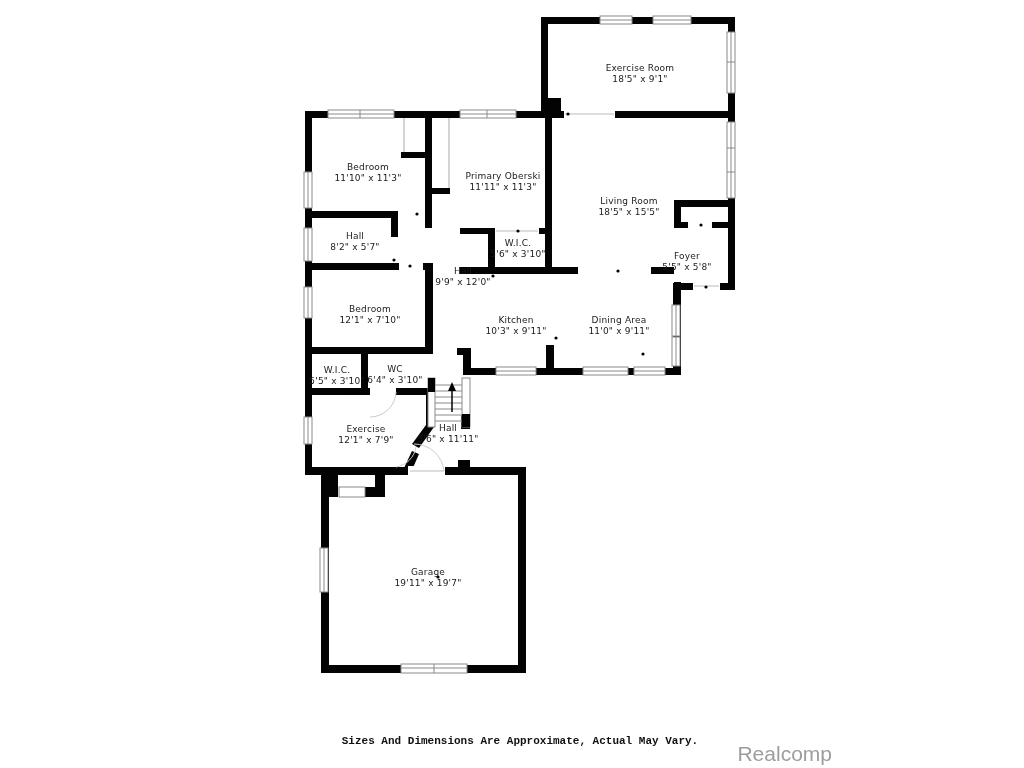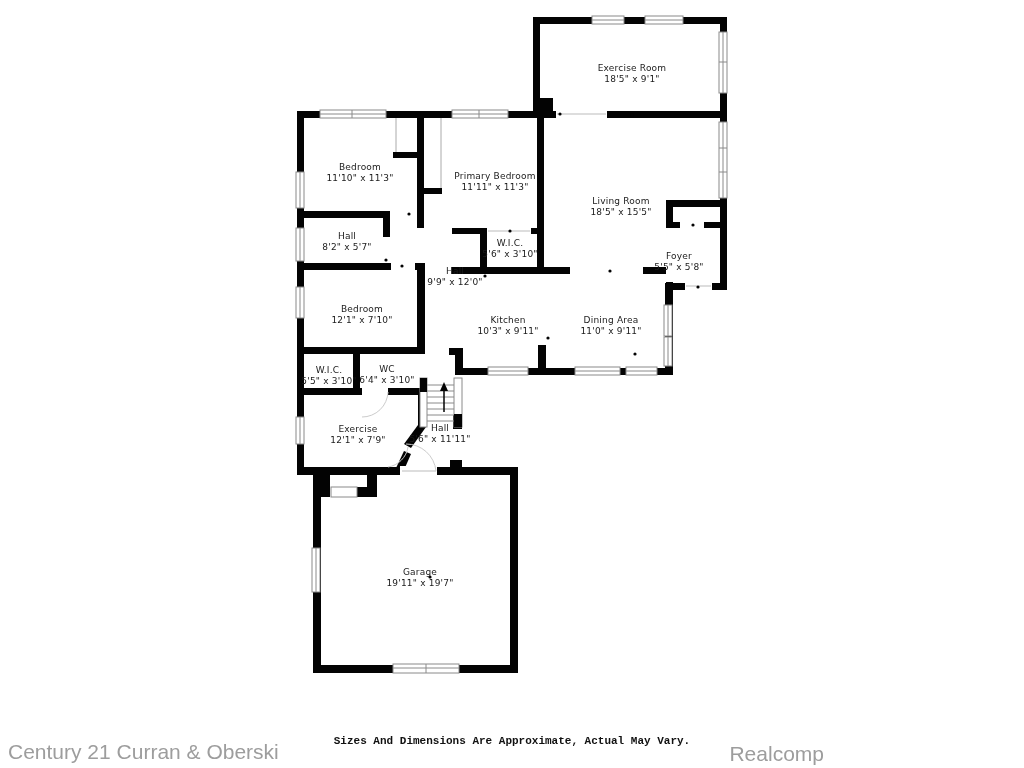--- a/index.html
+++ b/index.html
@@ -1,17 +1,17 @@
 <!DOCTYPE html>
 <html><head>
 <meta charset="utf-8">
 <style>
   html,body{margin:0;padding:0;background:#ffffff;}
   .stage{position:relative;width:832px;height:768px;background:#ffffff;overflow:hidden;
-         font-family:"DejaVu Sans","Liberation Sans",sans-serif;}
+         font-family:"DejaVu Sans","Liberation Sans",sans-serif;margin-left:8px;}
   .plan-svg{position:absolute;left:0;top:0;}
   .room-label{position:absolute;width:140px;text-align:center;color:#1a1a1a;
               font-size:9px;line-height:11px;letter-spacing:.2px;}
   .room-label .nm{display:block;}
   .room-label .dm{display:block;}
   .disclaimer{position:absolute;left:0;top:735px;width:1024px;text-align:center;
               color:#111;font-size:11px;font-weight:700;font-family:Liberation Mono, monospace;}
   .brand{position:absolute;color:#9d9d9d;font-size:21px;font-family:"Liberation Sans",sans-serif;}
   .brand-left{left:8px;top:740px;}
   .brand-right{right:8px;top:742px;}
@@ -204,21 +204,21 @@
 
   <div class="room-label" style="left:562px;top:63px">
       <span class="nm">Exercise Room</span>
       <span class="dm">18'5" x 9'1"</span>
     </div>
   <div class="room-label" style="left:290px;top:162px">
       <span class="nm">Bedroom</span>
       <span class="dm">11'10" x 11'3"</span>
     </div>
   <div class="room-label" style="left:425px;top:171px">
-      <span class="nm">Primary Bedroom</span>
+      <span class="nm">Primary Oberski</span>
       <span class="dm">11'11" x 11'3"</span>
     </div>
   <div class="room-label" style="left:551px;top:196px">
       <span class="nm">Living Room</span>
       <span class="dm">18'5" x 15'5"</span>
     </div>
   <div class="room-label" style="left:277px;top:231px">
       <span class="nm">Hall</span>
       <span class="dm">8'2" x 5'7"</span>
     </div>
@@ -261,16 +261,15 @@
   <div class="room-label" style="left:370px;top:423px">
       <span class="nm">Hall</span>
       <span class="dm">5'6" x 11'11"</span>
     </div>
   <div class="room-label" style="left:350px;top:567px">
       <span class="nm">Garage</span>
       <span class="dm">19'11" x 19'7"</span>
     </div>
 
   <div class="disclaimer">Sizes And Dimensions Are Approximate, Actual May Vary.</div>
-  <div class="brand brand-left">Century 21 Curran &amp; Oberski</div>
   <div class="brand brand-right">Realcomp</div>
 
 </div>
 
 </body></html>

